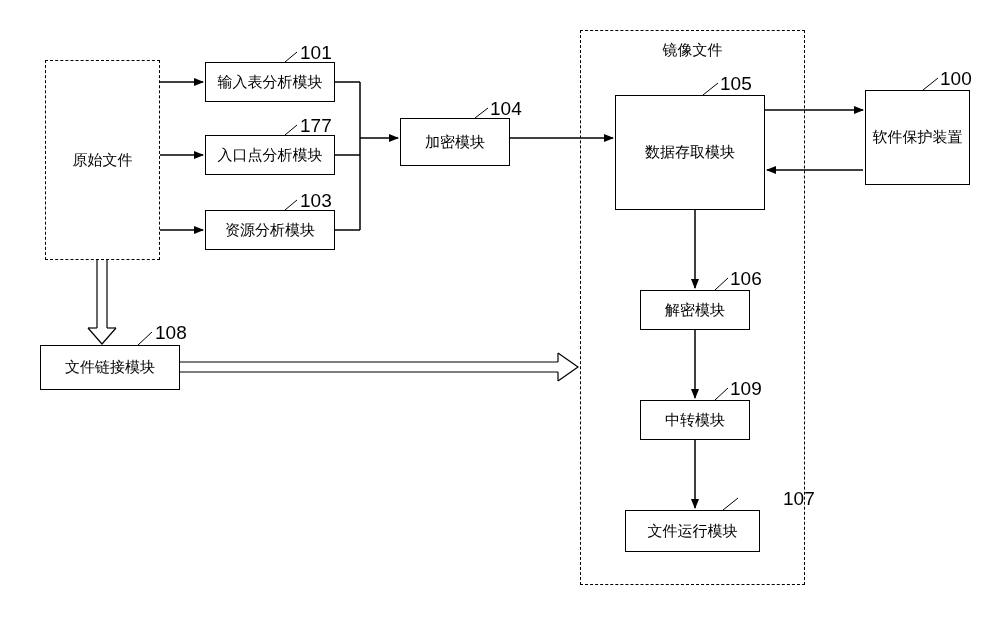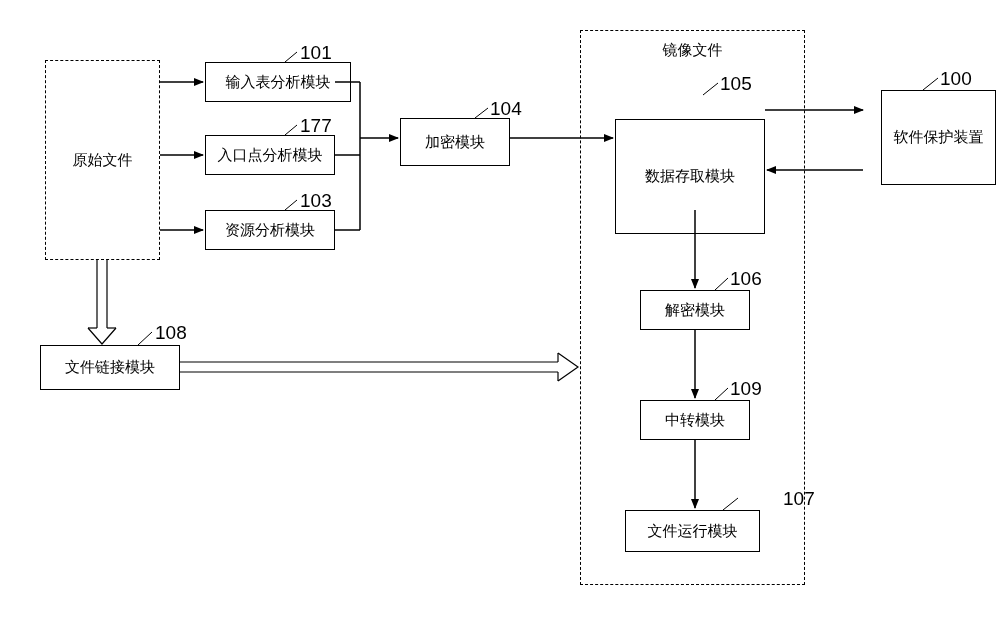--- a/index.html
+++ b/index.html
@@ -44,21 +44,21 @@
 </style>
 </head>
 <body>
 
 <div class="canvas">
 
   <div class="box dashed" style="left:45px; top:60px; width:115px; height:200px;">
     <span>原始文件</span>
   </div>
 
-  <div class="box" style="left:205px; top:62px; width:146px; height:40px;">
+  <div class="box" style="left:205px; top:62px; width:130px; height:40px;">
     <span>输入表分析模块</span>
   </div>
   <div class="label" style="left:300px; top:42px;">101</div>
 
   <div class="box" style="left:205px; top:135px; width:130px; height:40px;">
     <span>入口点分析模块</span>
   </div>
   <div class="label" style="left:300px; top:115px;">177</div>
 
   <div class="box" style="left:205px; top:210px; width:130px; height:40px;">
@@ -68,41 +68,41 @@
 
   <div class="box" style="left:400px; top:118px; width:110px; height:48px;">
     <span>加密模块</span>
   </div>
   <div class="label" style="left:490px; top:98px;">104</div>
 
   <div class="box dashed" style="left:580px; top:30px; width:225px; height:555px; align-items:flex-start; justify-content:center; padding-top:10px;">
     <span>镜像文件</span>
   </div>
 
-  <div class="box" style="left:615px; top:95px; width:150px; height:115px;margin-top:24px;">
+  <div class="box" style="left:615px; top:95px; width:150px; height:115px;">
     <span>数据存取模块</span>
   </div>
   <div class="label" style="left:720px; top:73px;">105</div>
 
   <div class="box" style="left:640px; top:290px; width:110px; height:40px;">
     <span>解密模块</span>
   </div>
   <div class="label" style="left:730px; top:268px;">106</div>
 
   <div class="box" style="left:640px; top:400px; width:110px; height:40px;">
     <span>中转模块</span>
   </div>
   <div class="label" style="left:730px; top:378px;">109</div>
 
   <div class="box" style="left:625px; top:510px; width:135px; height:42px;">
     <span>文件运行模块</span>
   </div>
   <div class="label" style="left:740px; top:488px;margin-left:43px;">107</div>
 
-  <div class="box" style="left:865px; top:90px; width:115px; height:95px;margin-left:16px;">
+  <div class="box" style="left:865px; top:90px; width:105px; height:95px;">
     <span>软件保护装置</span>
   </div>
   <div class="label" style="left:940px; top:68px;">100</div>
 
   <div class="box" style="left:40px; top:345px; width:140px; height:45px;">
     <span>文件链接模块</span>
   </div>
   <div class="label" style="left:155px; top:322px;">108</div>
 
   <svg class="arrows">

